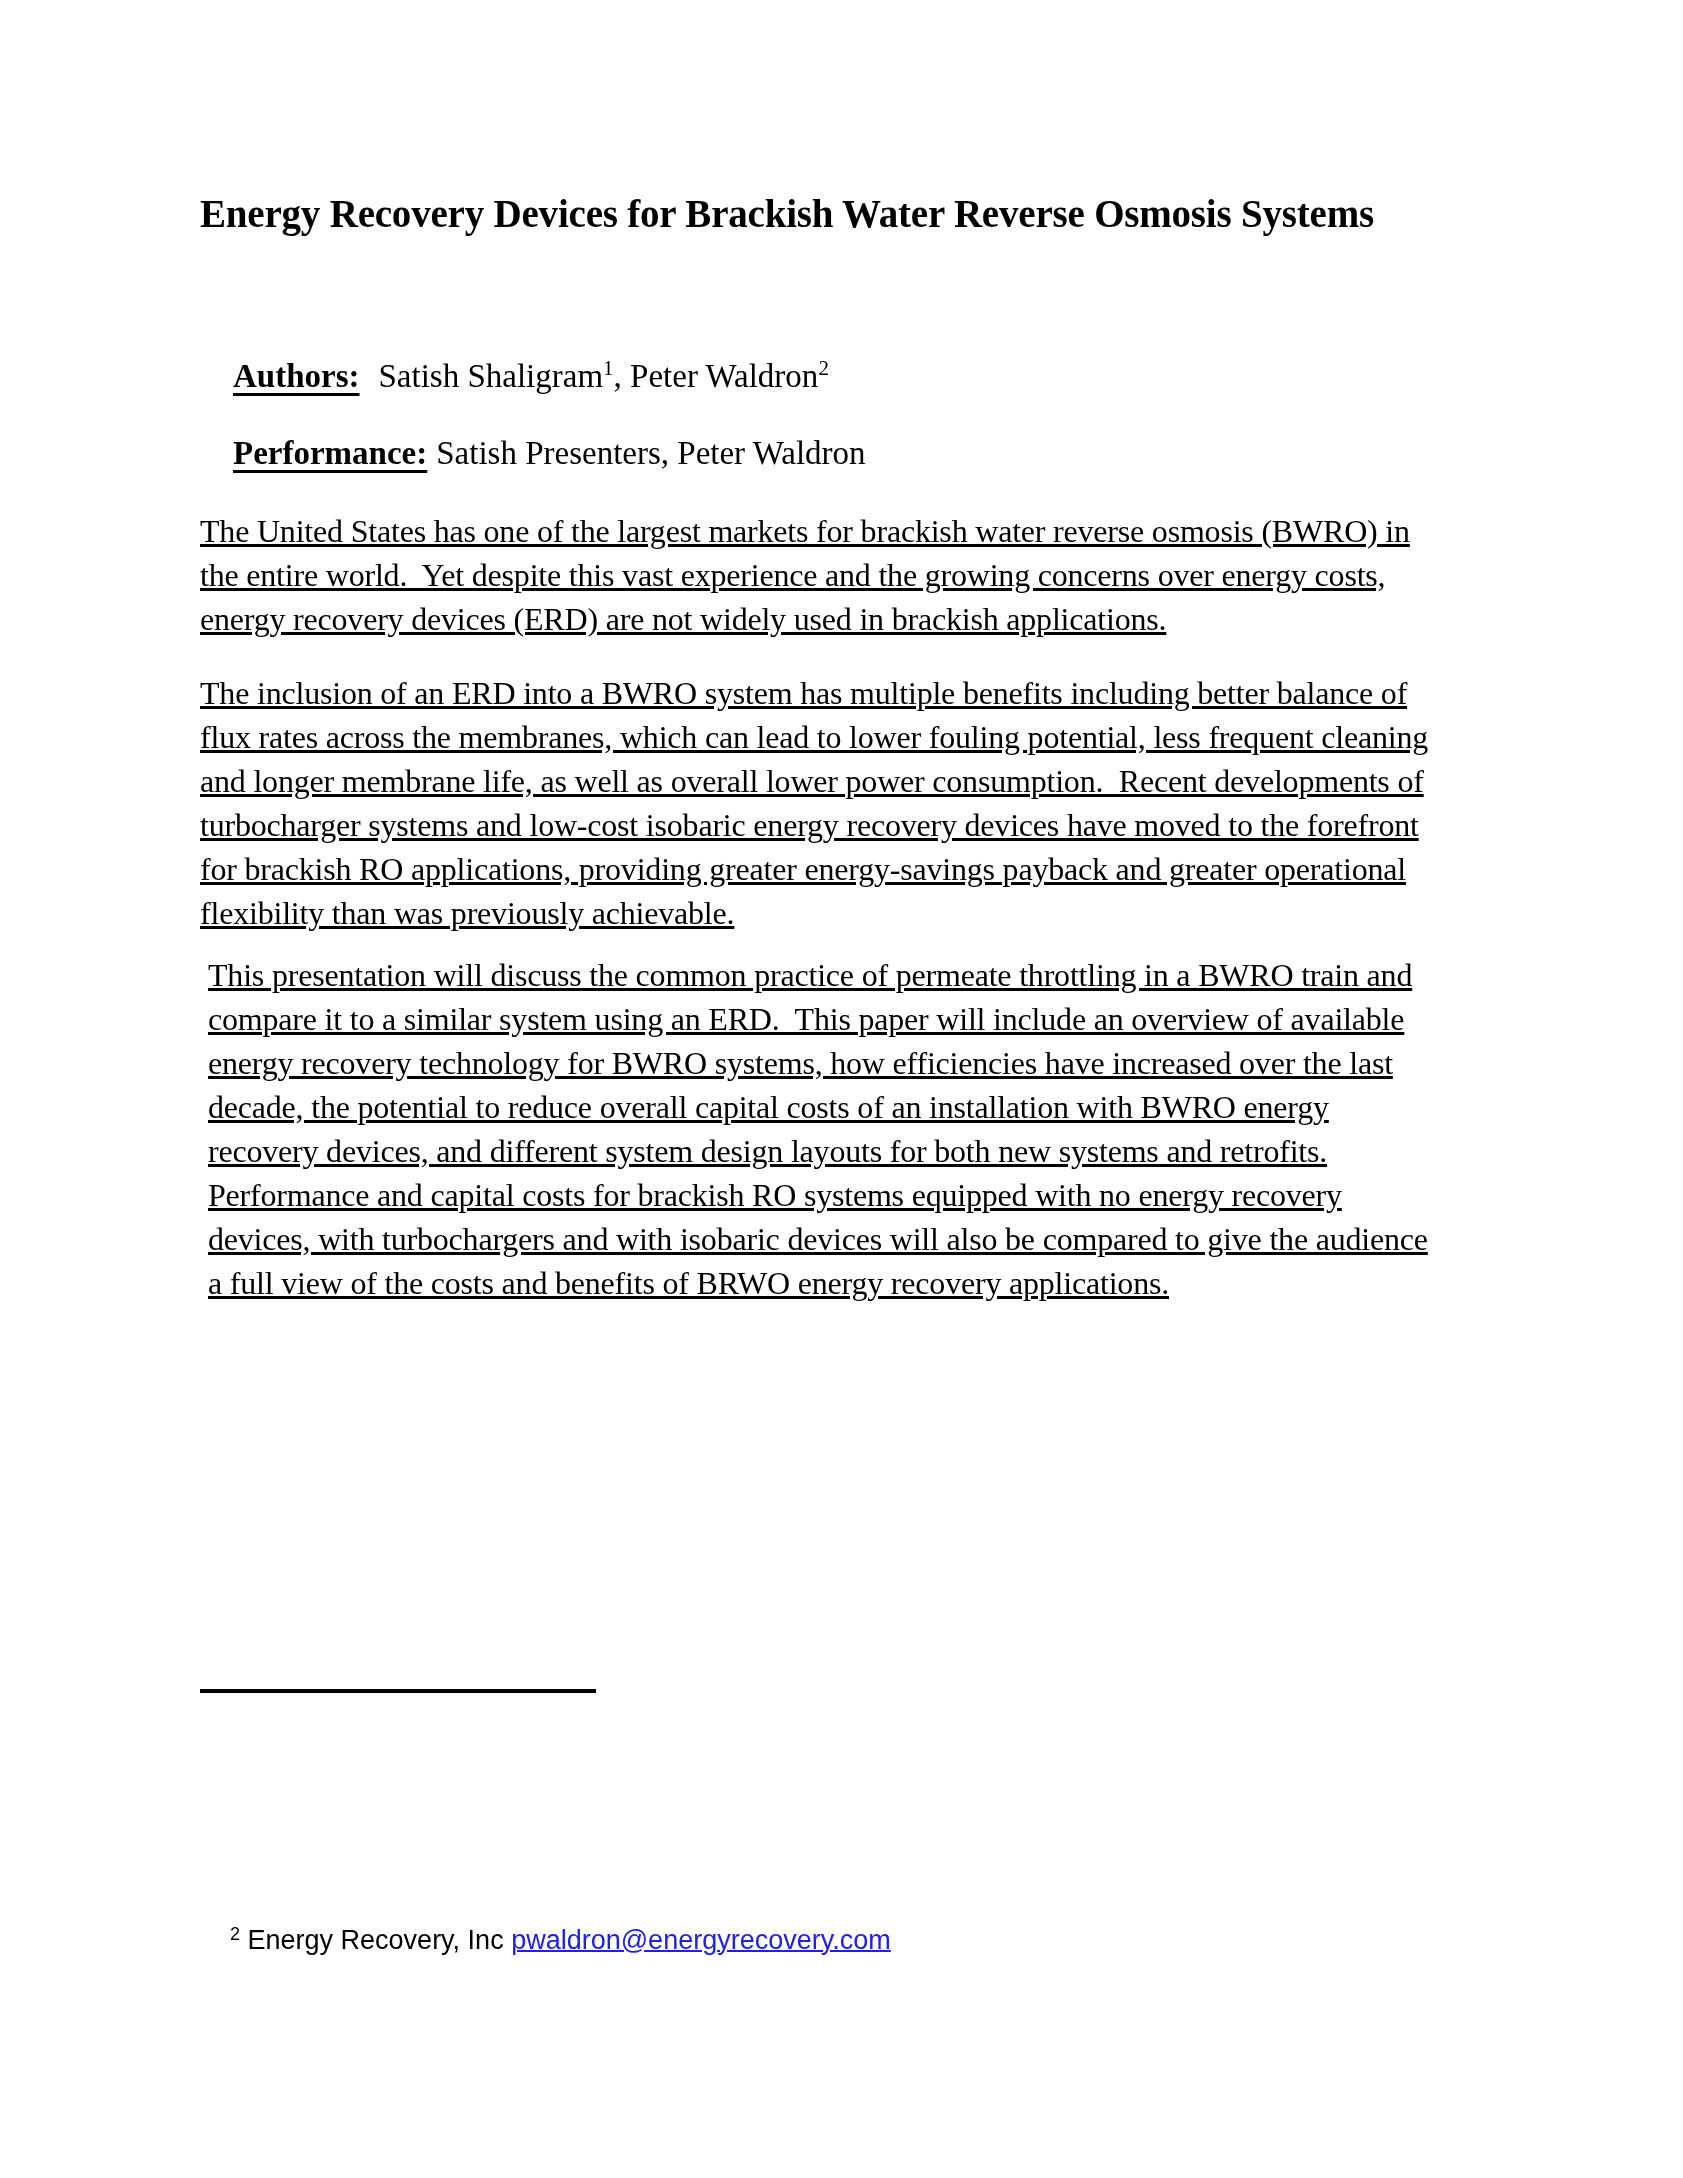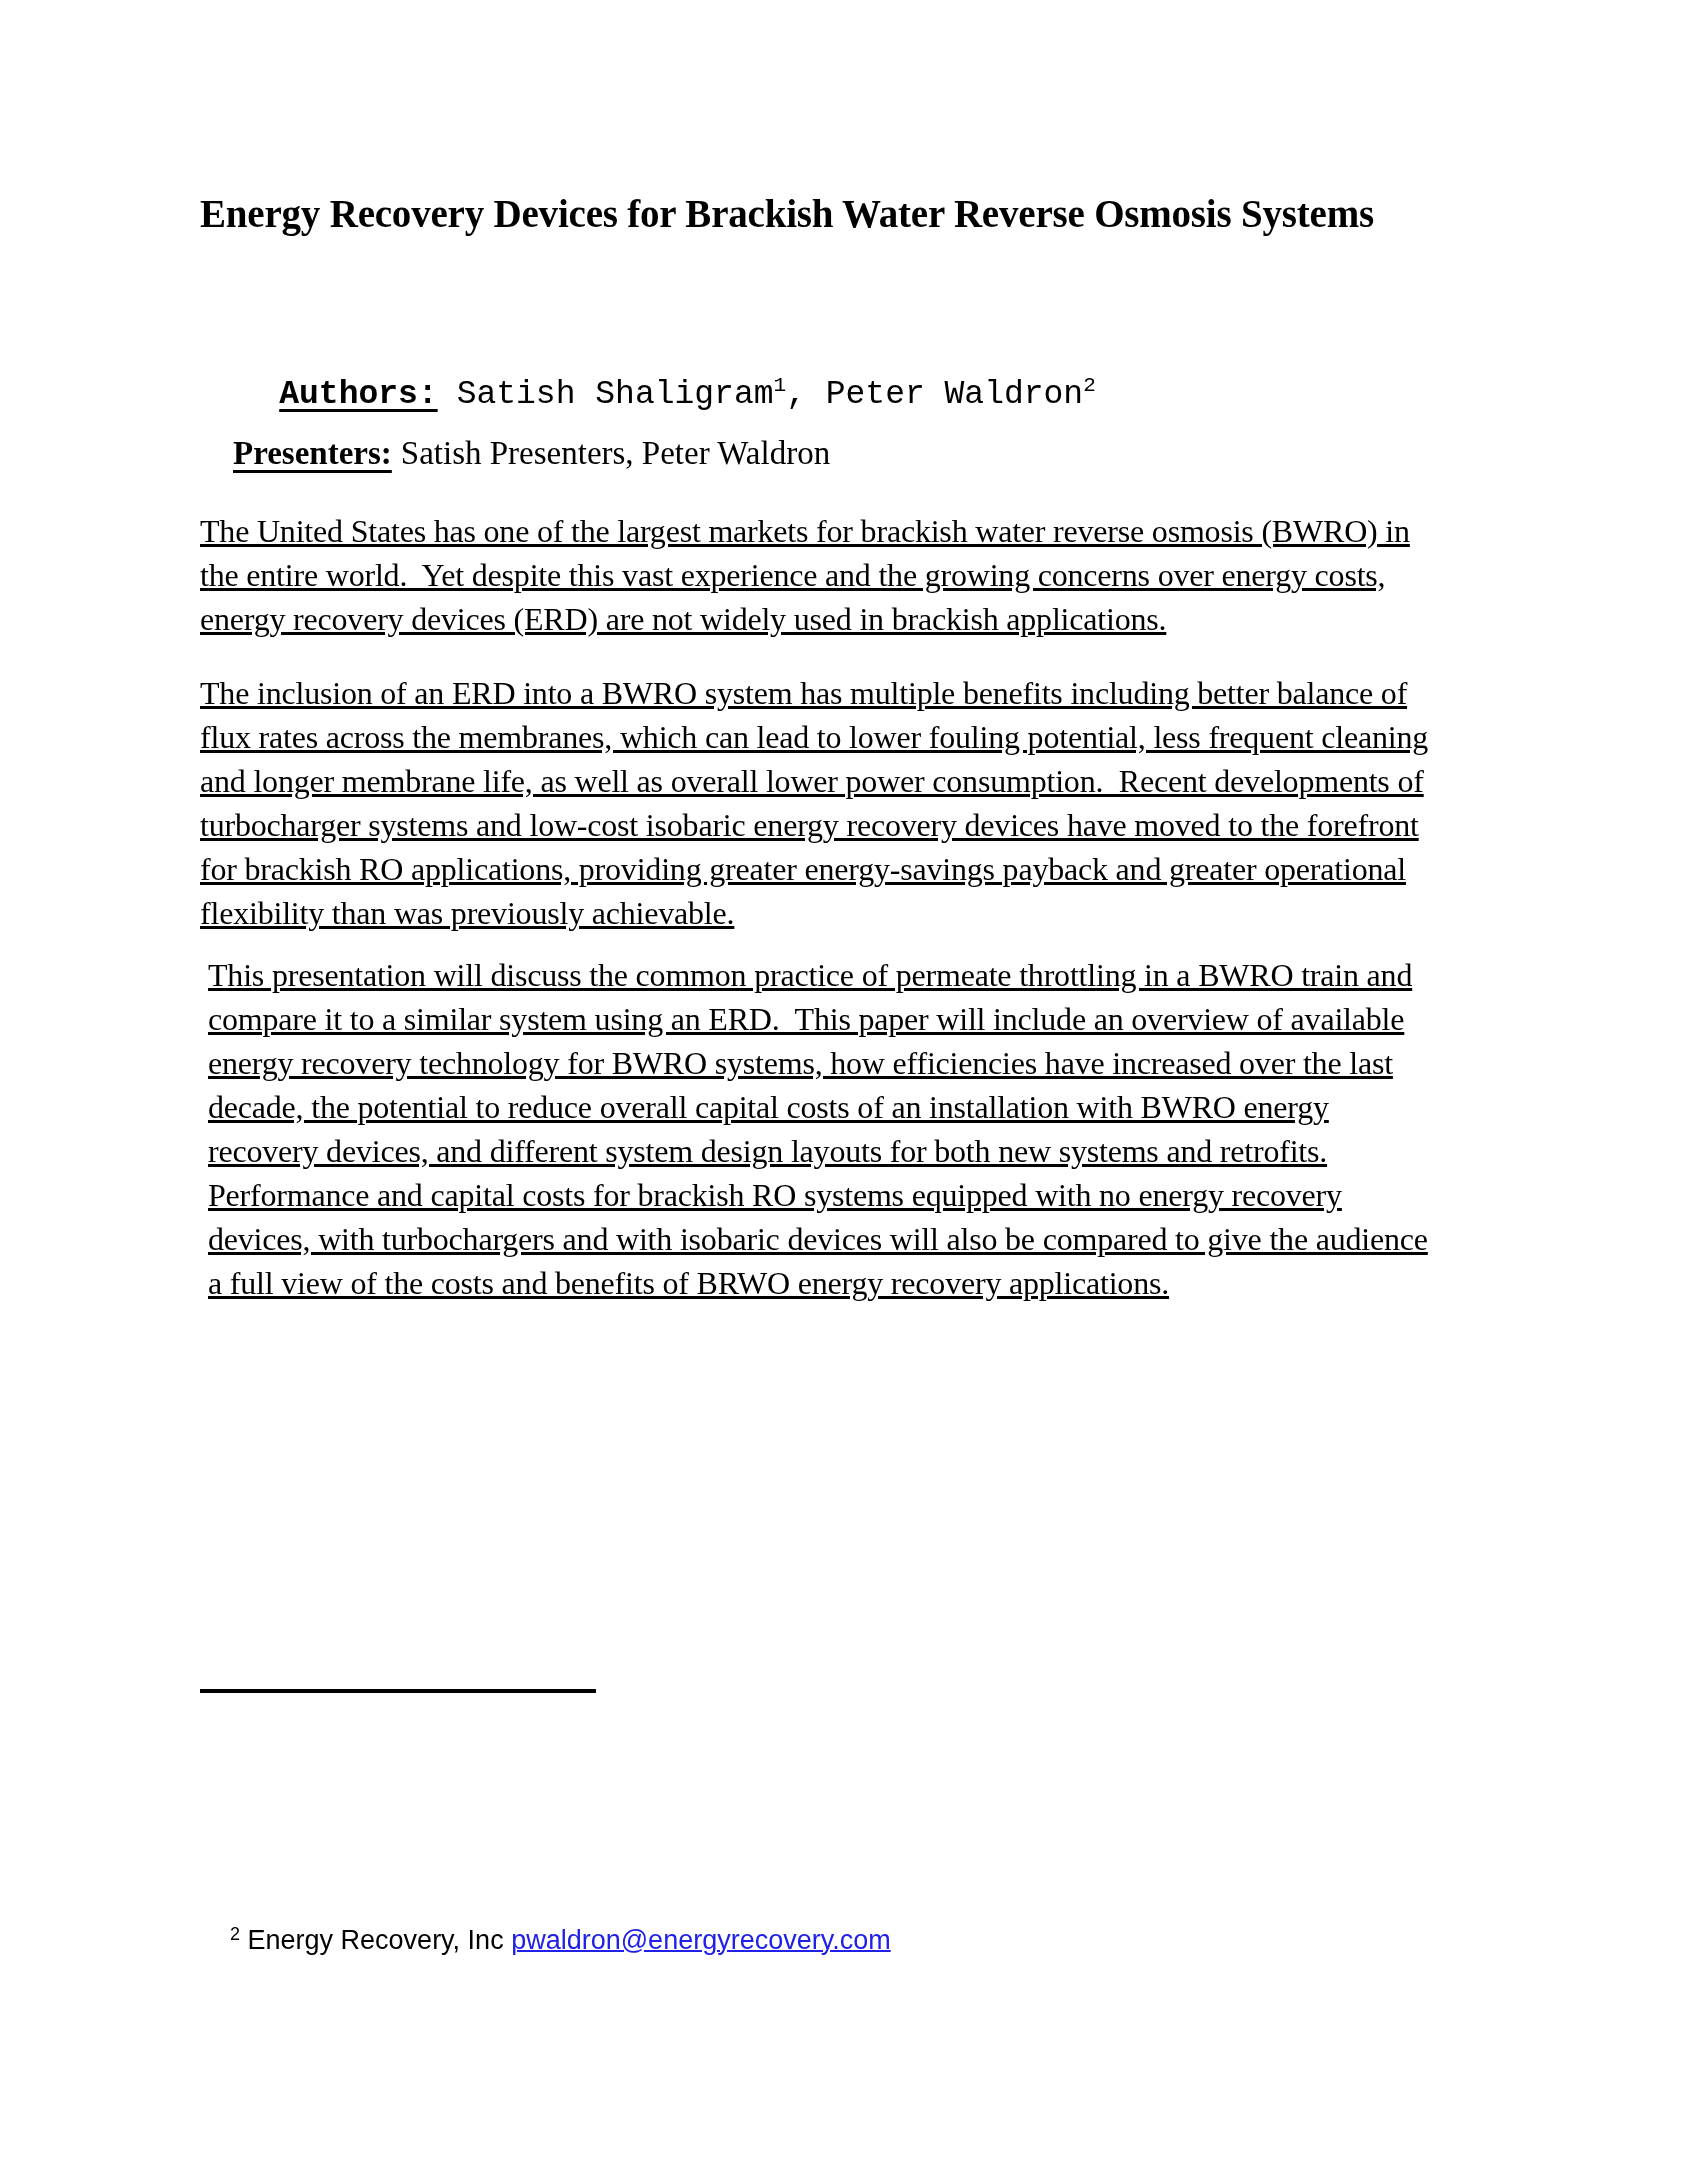--- a/index.html
+++ b/index.html
@@ -21,21 +21,21 @@
     font-weight: bold;
     letter-spacing: -0.2px;
     white-space: pre;
   }
   .byline {
     position: absolute;
     left: 200px;
     font-size: 33px;
     white-space: pre;
   }
-  .authors { top: 339px; font-family: Liberation Mono, monospace; }
+  .authors { top: 321px; }
   .presenters { top: 398px; }
   .byline .label {
     font-weight: bold;
     text-decoration: underline;
     text-decoration-thickness: 3px;
     text-underline-offset: 6px;
   }
   .authors .label { margin-right: 19px; }
   .presenters .label { margin-right: 9px; }
   .byline sup {
@@ -94,21 +94,21 @@
 
 <div class="page">
 
   <h1 class="title">Energy Recovery Devices for Brackish Water Reverse Osmosis Systems</h1>
 
   <div class="byline authors">
     <span class="label">Authors:</span><span>Satish Shaligram</span><sup>1</sup><span>, Peter Waldron</span><sup>2</sup>
   </div>
 
   <div class="byline presenters">
-    <span class="label">Presenters:</span><span>Satish Presenters, Peter Waldron</span>
+    <span class="label">Performance:</span><span>Satish Presenters, Peter Waldron</span>
   </div>
 
   <p class="para p1">The United States has one of the largest markets for brackish water reverse osmosis (BWRO) in
 the entire world.  Yet despite this vast experience and the growing concerns over energy costs,
 energy recovery devices (ERD) are not widely used in brackish applications.</p>
 
   <p class="para p2">The inclusion of an ERD into a BWRO system has multiple benefits including better balance of
 flux rates across the membranes, which can lead to lower fouling potential, less frequent cleaning
 and longer membrane life, as well as overall lower power consumption.  Recent developments of
 turbocharger systems and low-cost isobaric energy recovery devices have moved to the forefront

